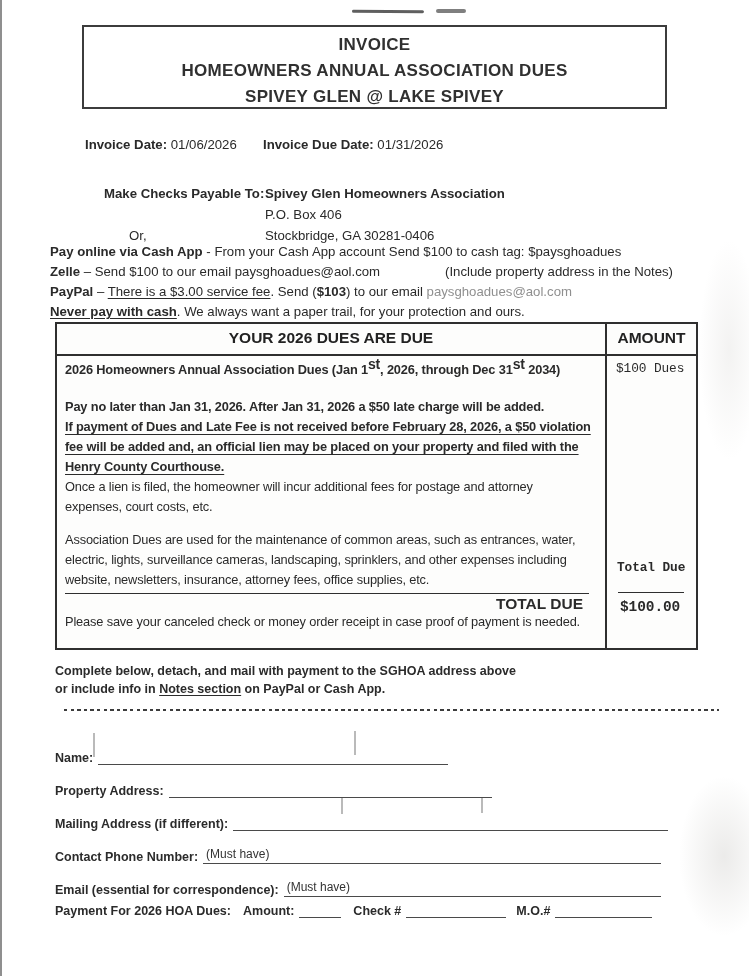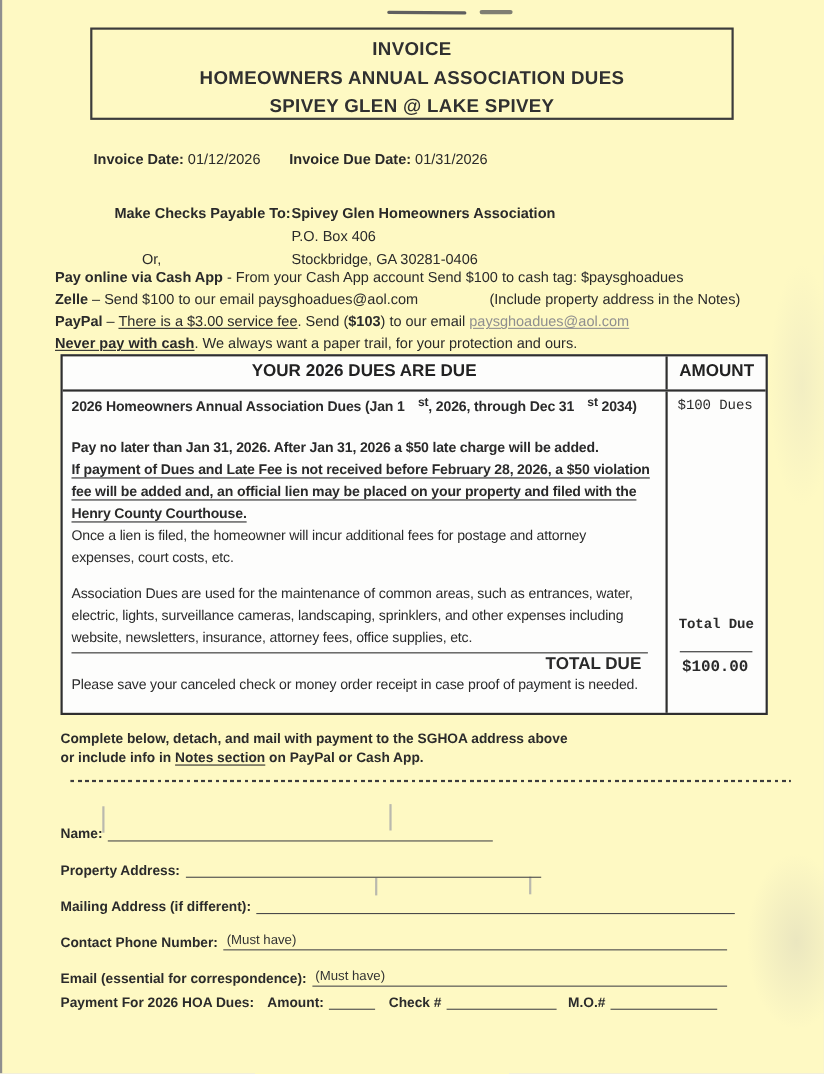--- a/index.html
+++ b/index.html
@@ -1,18 +1,18 @@
 <!DOCTYPE html>
 <html><head>
 <meta charset="utf-8">
 <style>
   html,body { margin:0; padding:0; background:#e8e8e8; }
   .page {
     position:relative; width:749px; height:976px; margin:0 auto;
-    background:#fef9c3; overflow:hidden;
+    background:#ffffff; overflow:hidden;
     font-family:"Liberation Sans", sans-serif; color:#2a2a2a;
   }
   b, .b { font-weight:700; }
 
   
   .edge-left { position:absolute; left:0; top:0; width:2px; height:976px; background:#8f8f8f; }
   .smudge { position:absolute; background:#5f5f5f; border-radius:2px; }
   .smudge.s1 { left:352px; top:10px; width:72px; height:3px; transform:rotate(0.4deg); }
   .smudge.s2 { left:436px; top:9px; width:30px; height:4px; opacity:.8; }
   .tick { position:absolute; width:1.5px; background:#a9a9a9; opacity:.8; }
@@ -29,21 +29,21 @@
     color:#303030;
   }
   .title-line { font-size:17px; font-weight:700; line-height:26px; letter-spacing:.3px; }
 
   
   .abs { position:absolute; font-size:13.2px; line-height:18px; white-space:nowrap; }
 
   
   .payline { position:absolute; left:50px; width:670px; font-size:13.2px; line-height:20px; white-space:nowrap; }
   .ul { text-decoration:underline; text-underline-offset:2px; text-decoration-thickness:1.2px; }
-  .email-link { color:#8f8f8f; text-decoration:underline; text-underline-offset:2px; }
+  .email-link { color:#8f8f8f; text-underline-offset:2px; }
   .zelle-note { position:absolute; left:395px; top:0; }
 
   
   .dues-table {
     position:absolute; left:55px; top:322px; width:643px; height:328px;
     border:2px solid #2f2f2f; box-sizing:border-box; background:#fdfdfc;
   }
   .t-header { display:flex; height:30px; border-bottom:2px solid #2f2f2f; }
   .th-desc  { width:548px; text-align:center; font-weight:700; font-size:15.5px; line-height:28px; color:#222; }
   .th-amount{ flex:1; border-left:2px solid #2f2f2f; text-align:center; font-weight:700; font-size:15.5px; line-height:28px; color:#222; }
@@ -56,21 +56,21 @@
   .ul-bold { font-weight:700; text-decoration:underline; text-underline-offset:2.5px; text-decoration-thickness:1.3px; }
   .rule-left { margin-top:3px; border-top:1.6px solid #2f2f2f; width:524px; }
   .total-due-row { text-align:right; font-weight:700; font-size:15.5px; line-height:19px; padding-right:10px; letter-spacing:0; }
   .save-note { line-height:18.5px; }
   .tb-right { flex:1; border-left:2px solid #2f2f2f; position:relative;
               font-size:12.8px; letter-spacing:-.1px;font-family:Liberation Mono, monospace; }
   .amount-dues { padding:5px 0 0 9px; }
   .total-due-side { position:absolute; top:204px; left:10px; font-weight:700; }
   .rule-right { position:absolute; top:236px; left:11px; width:66px; border-top:1.6px solid #2f2f2f; }
   .total-amount { position:absolute; top:243px; left:13px; font-weight:700; font-size:14.5px; }
-  sup { font-size:11px; vertical-align:super; line-height:0;margin-left:12px; }
+  sup { font-size:14px; vertical-align:super; line-height:0; }
 
   
   .detach { position:absolute; left:55px; top:663px; width:615px; text-align:left;
             font-weight:700; font-size:12.5px; line-height:17.5px; color:#2b2b2b; }
   .dashes { position:absolute; left:64px; top:709px; width:655px; height:2px;
             background:repeating-linear-gradient(90deg,#3d3d3d 0 3.5px, transparent 3.5px 6.6px); }
 
   
   .frow { position:absolute; left:55px; display:flex; align-items:flex-end;
           font-size:12.5px; font-weight:700; height:19px; white-space:nowrap; color:#2b2b2b; }
@@ -95,21 +95,21 @@
   <div class="blot b2"></div>
 
   <div class="title-box">
     <div class="title-line">INVOICE</div>
     <div class="title-line">HOMEOWNERS ANNUAL ASSOCIATION DUES</div>
     <div class="title-line">SPIVEY GLEN @ LAKE SPIVEY</div>
   </div>
 
   <div class="abs" style="left:85px; top:136px;">
     <b>Invoice Date:</b>
-    <span>01/12/2026</span>
+    <span>01/06/2026</span>
   </div>
   <div class="abs" style="left:263px; top:136px;">
     <b>Invoice Due Date:</b>
     <span>01/31/2026</span>
   </div>
 
   <b class="abs" style="left:88px; top:185px;margin-left:16px;">Make Checks Payable To:</b>
   <b class="abs" style="left:265px; top:185px;">Spivey Glen Homeowners Association</b>
   <span class="abs" style="left:265px; top:206px;">P.O. Box 406</span>
   <span class="abs" style="left:129px; top:227px;">Or,</span>

